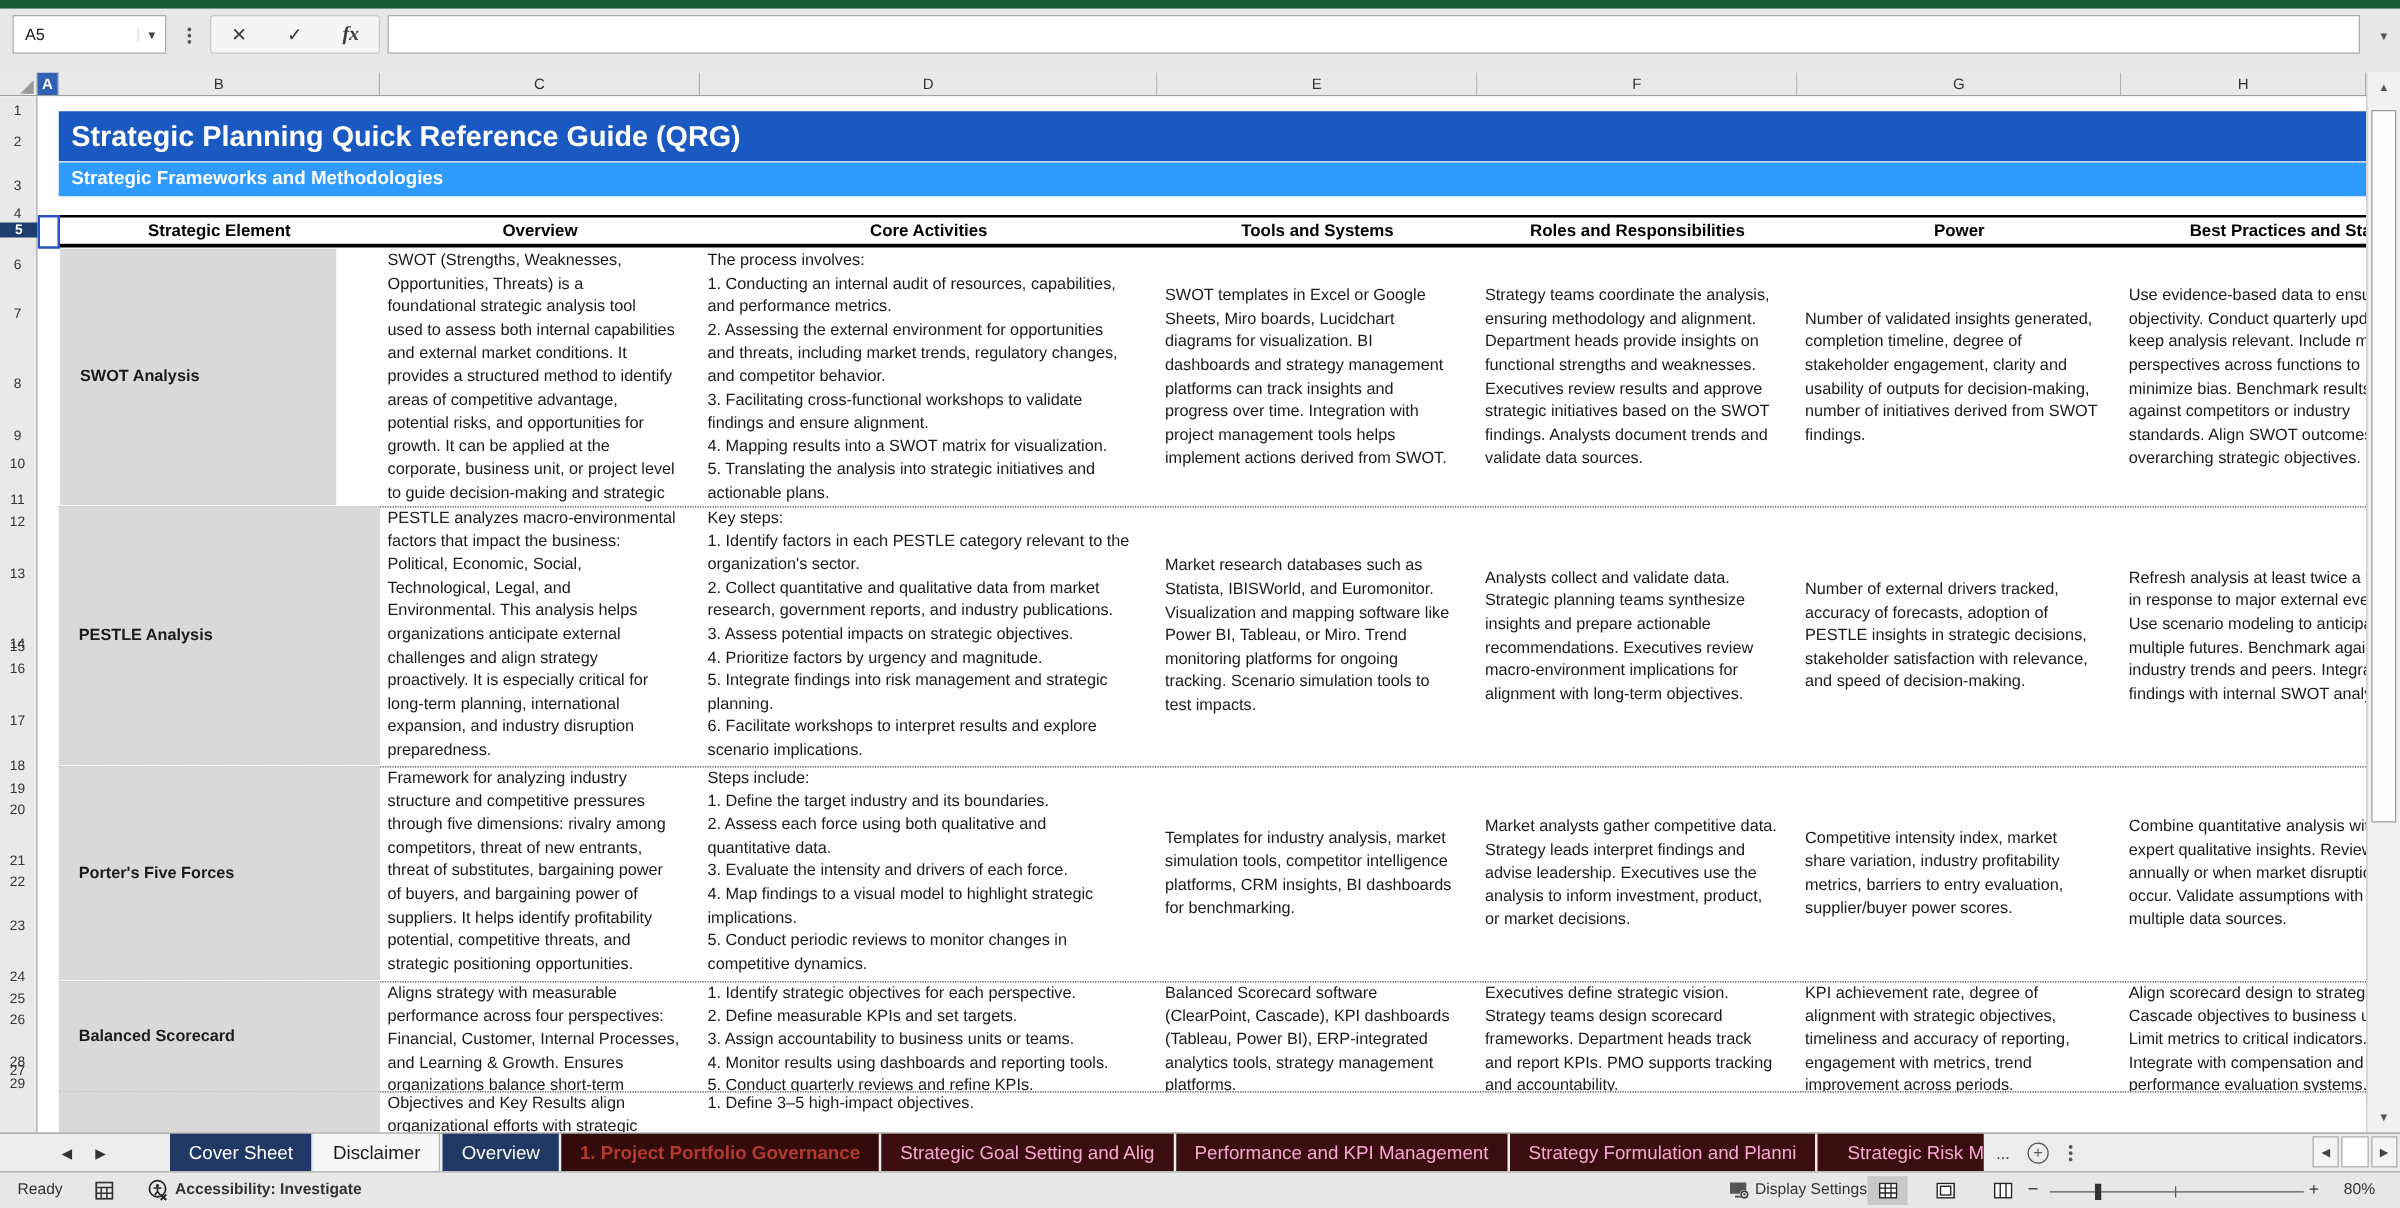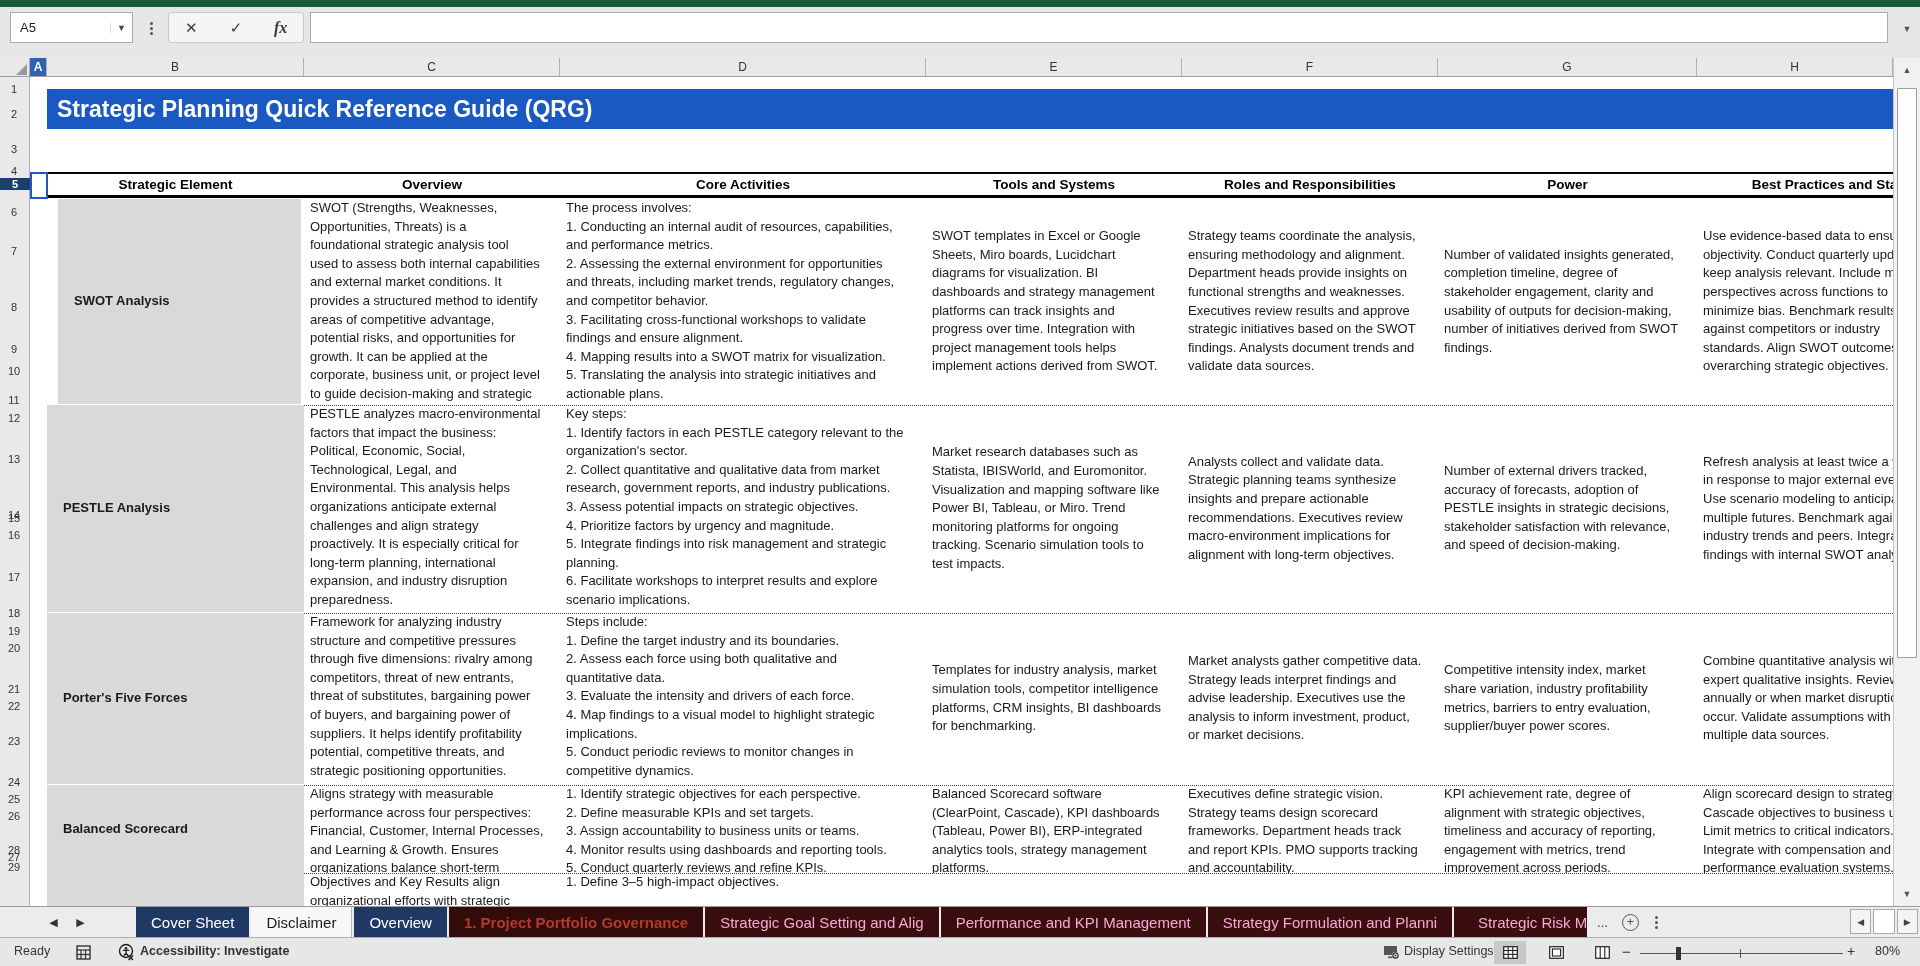--- a/index.html
+++ b/index.html
@@ -133,31 +133,32 @@
       <div class="col-h" style="left: 304px; width: 256px;">C</div>
       <div class="col-h" style="left: 560px; width: 366px;">D</div>
       <div class="col-h" style="left: 926px; width: 256px;">E</div>
       <div class="col-h" style="left: 1182px; width: 256px;">F</div>
       <div class="col-h" style="left: 1438px; width: 259px;">G</div>
       <div class="col-h" style="left: 1697px; width: 196px;">H</div>
     </div>
 
   <div id="sheet">
     <div id="title-bar" class="titlebar">Strategic Planning Quick Reference Guide (QRG)</div>
+    <div id="subtitle-bar" class="titlebar">Strategic Frameworks and Methodologies</div>
     <div id="thead-row">
         <div class="th-cell" style="left: 0px; width: 257px;">Strategic Element</div>
         <div class="th-cell" style="left: 257px; width: 256px;">Overview</div>
         <div class="th-cell" style="left: 513px; width: 366px;">Core Activities</div>
         <div class="th-cell" style="left: 879px; width: 256px;">Tools and Systems</div>
         <div class="th-cell" style="left: 1135px; width: 256px;">Roles and Responsibilities</div>
         <div class="th-cell" style="left: 1391px; width: 259px;">Power</div>
         <div class="th-cell" style="left: 1650px; width: 300px;">Best Practices and Standards</div>
       </div>
     <div id="blocks">
-        <div class="blk-cell element" style="left: 58px; top: 122px; width: 243px; height: 205px;">
+        <div class="blk-cell element" style="left: 48px; top: 122px; width: 221px; height: 205px;">
           <span class="txt">SWOT Analysis</span>
         </div>
         <div class="blk-cell" style="left: 304px; top: 122px; width: 256px; height: 205px;"><span class="txt">SWOT (Strengths, Weaknesses,
 Opportunities, Threats) is a
 foundational strategic analysis tool
 used to assess both internal capabilities
 and external market conditions. It
 provides a structured method to identify
 areas of competitive advantage,
 potential risks, and opportunities for

